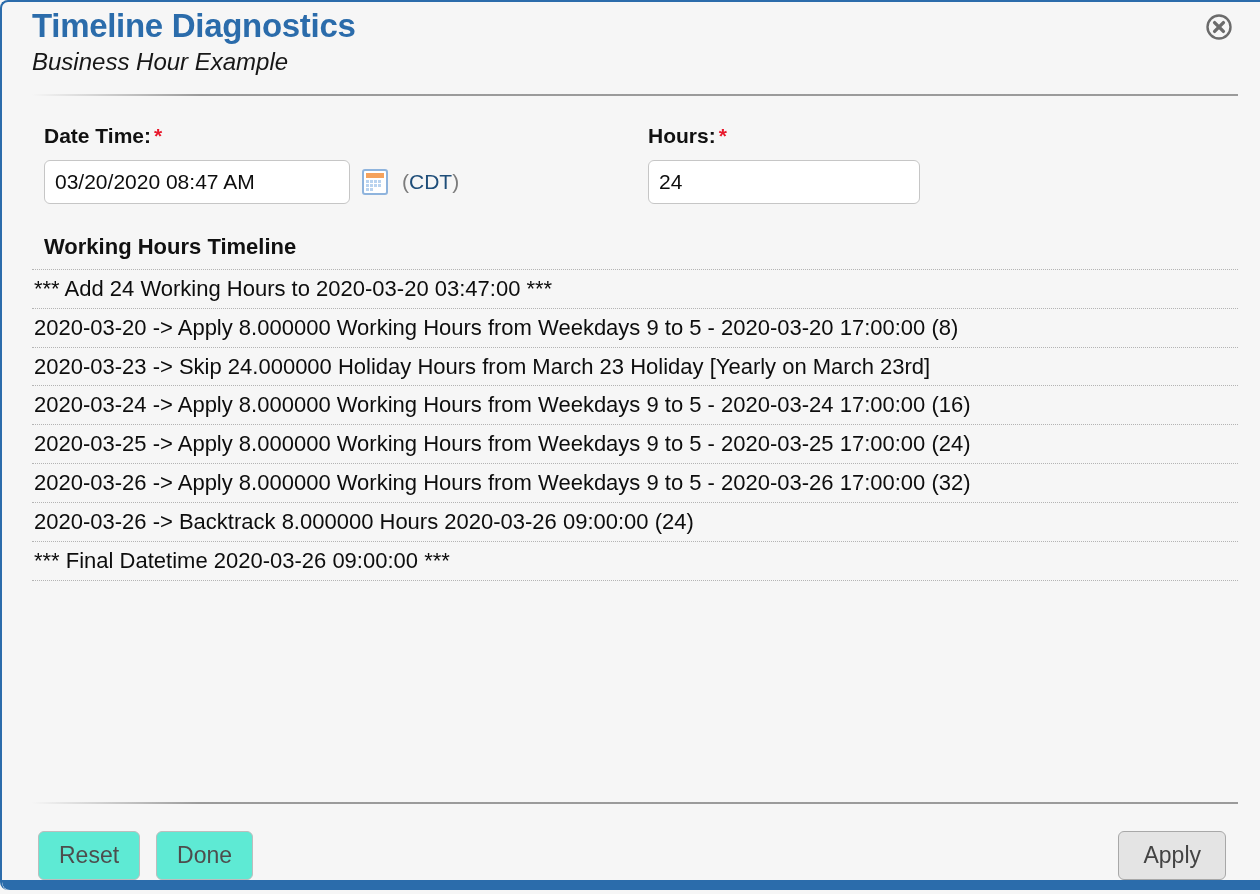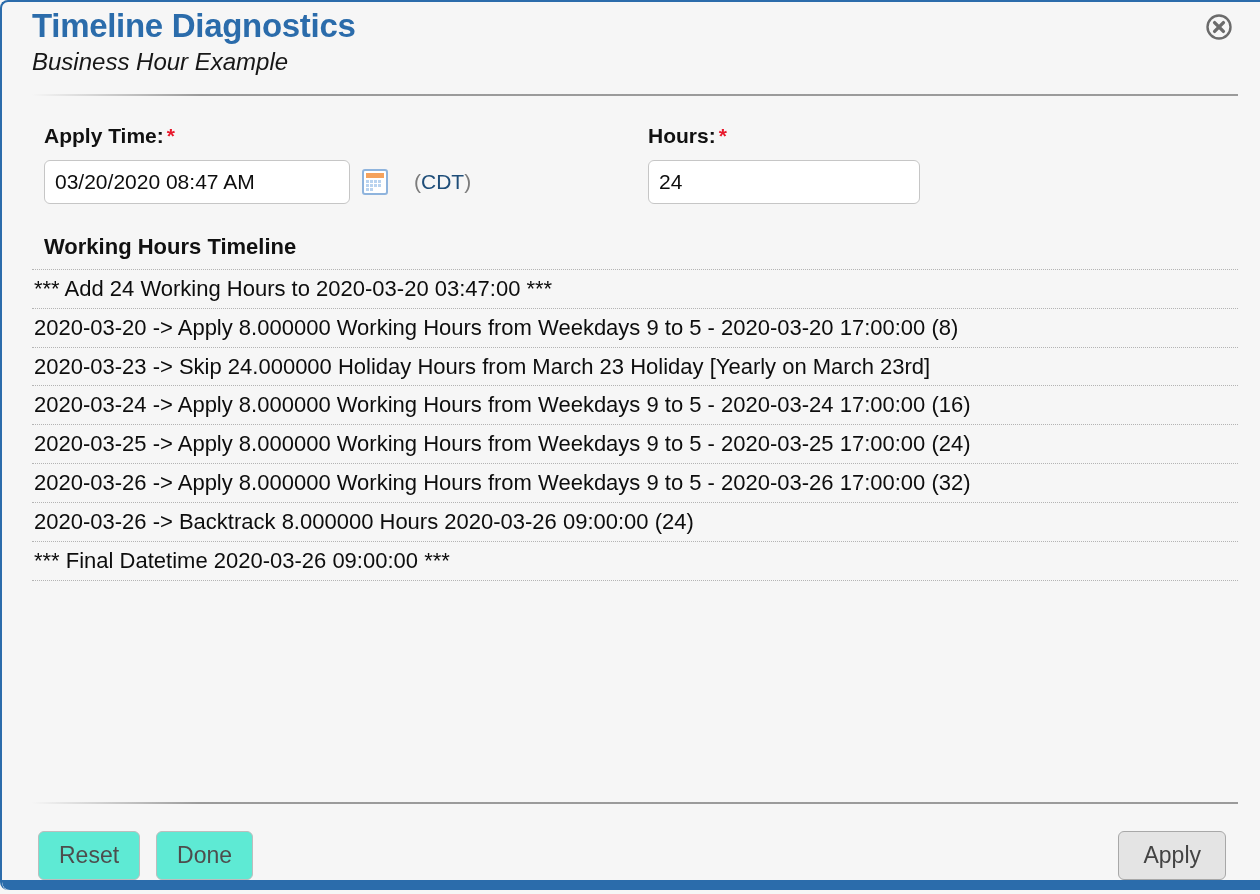--- a/index.html
+++ b/index.html
@@ -100,21 +100,21 @@
 
   .cal-icon {
     margin-left: 12px;
     width: 26px;
     height: 26px;
     cursor: pointer;
     display: inline-block;
     line-height: 0;
   }
   .tz-label {
-    margin-left: 26px;
+    margin-left: 14px;
     font-size: 21px;
     color: #7c7c7c;
   }
   .tz-label b { color: #1f4e79; font-weight: normal; }
 
   
   .timeline {
     margin: 30px 22px 0 30px;
   }
   .timeline-title {
@@ -197,21 +197,21 @@
         <path d="M8.6 8.6 L17.4 17.4 M17.4 8.6 L8.6 17.4" stroke="#6b6b6b" stroke-width="3.4" stroke-linecap="round"></path>
       </svg>
     </div>
   </div>
   <div class="hr-grad"></div>
 
   <div class="form-row">
 
     <div class="field-group datetime">
       <div class="field-label">
-        <span>Apply Time:</span><span class="req">*</span>
+        <span>Date Time:</span><span class="req">*</span>
       </div>
       <div class="input-line">
         <input class="text-input datetime-input" type="text" value="03/20/2020 08:47 AM" style="">
         <span class="cal-icon">
           <svg width="26" height="26" viewBox="0 0 26 26">
             <rect x="1" y="1" width="24" height="24" rx="2" fill="#ffffff" stroke="#8fb4dd" stroke-width="2"></rect>
             <rect x="4" y="4" width="18" height="5" fill="#f5a25d"></rect>
             <g fill="#b9d3ef">
               <rect x="4" y="11" width="3" height="3"></rect>
                 <rect x="8" y="11" width="3" height="3"></rect>

